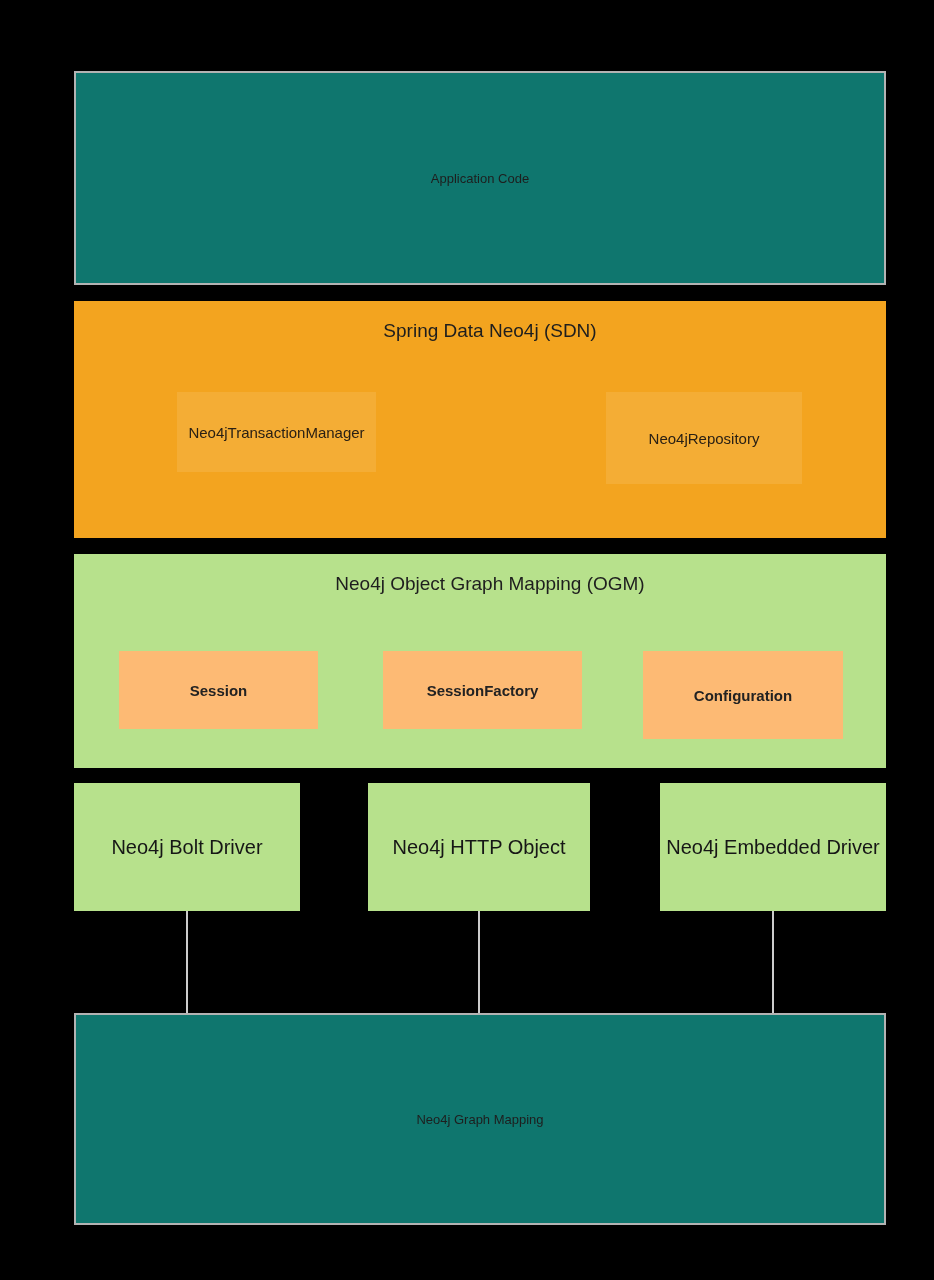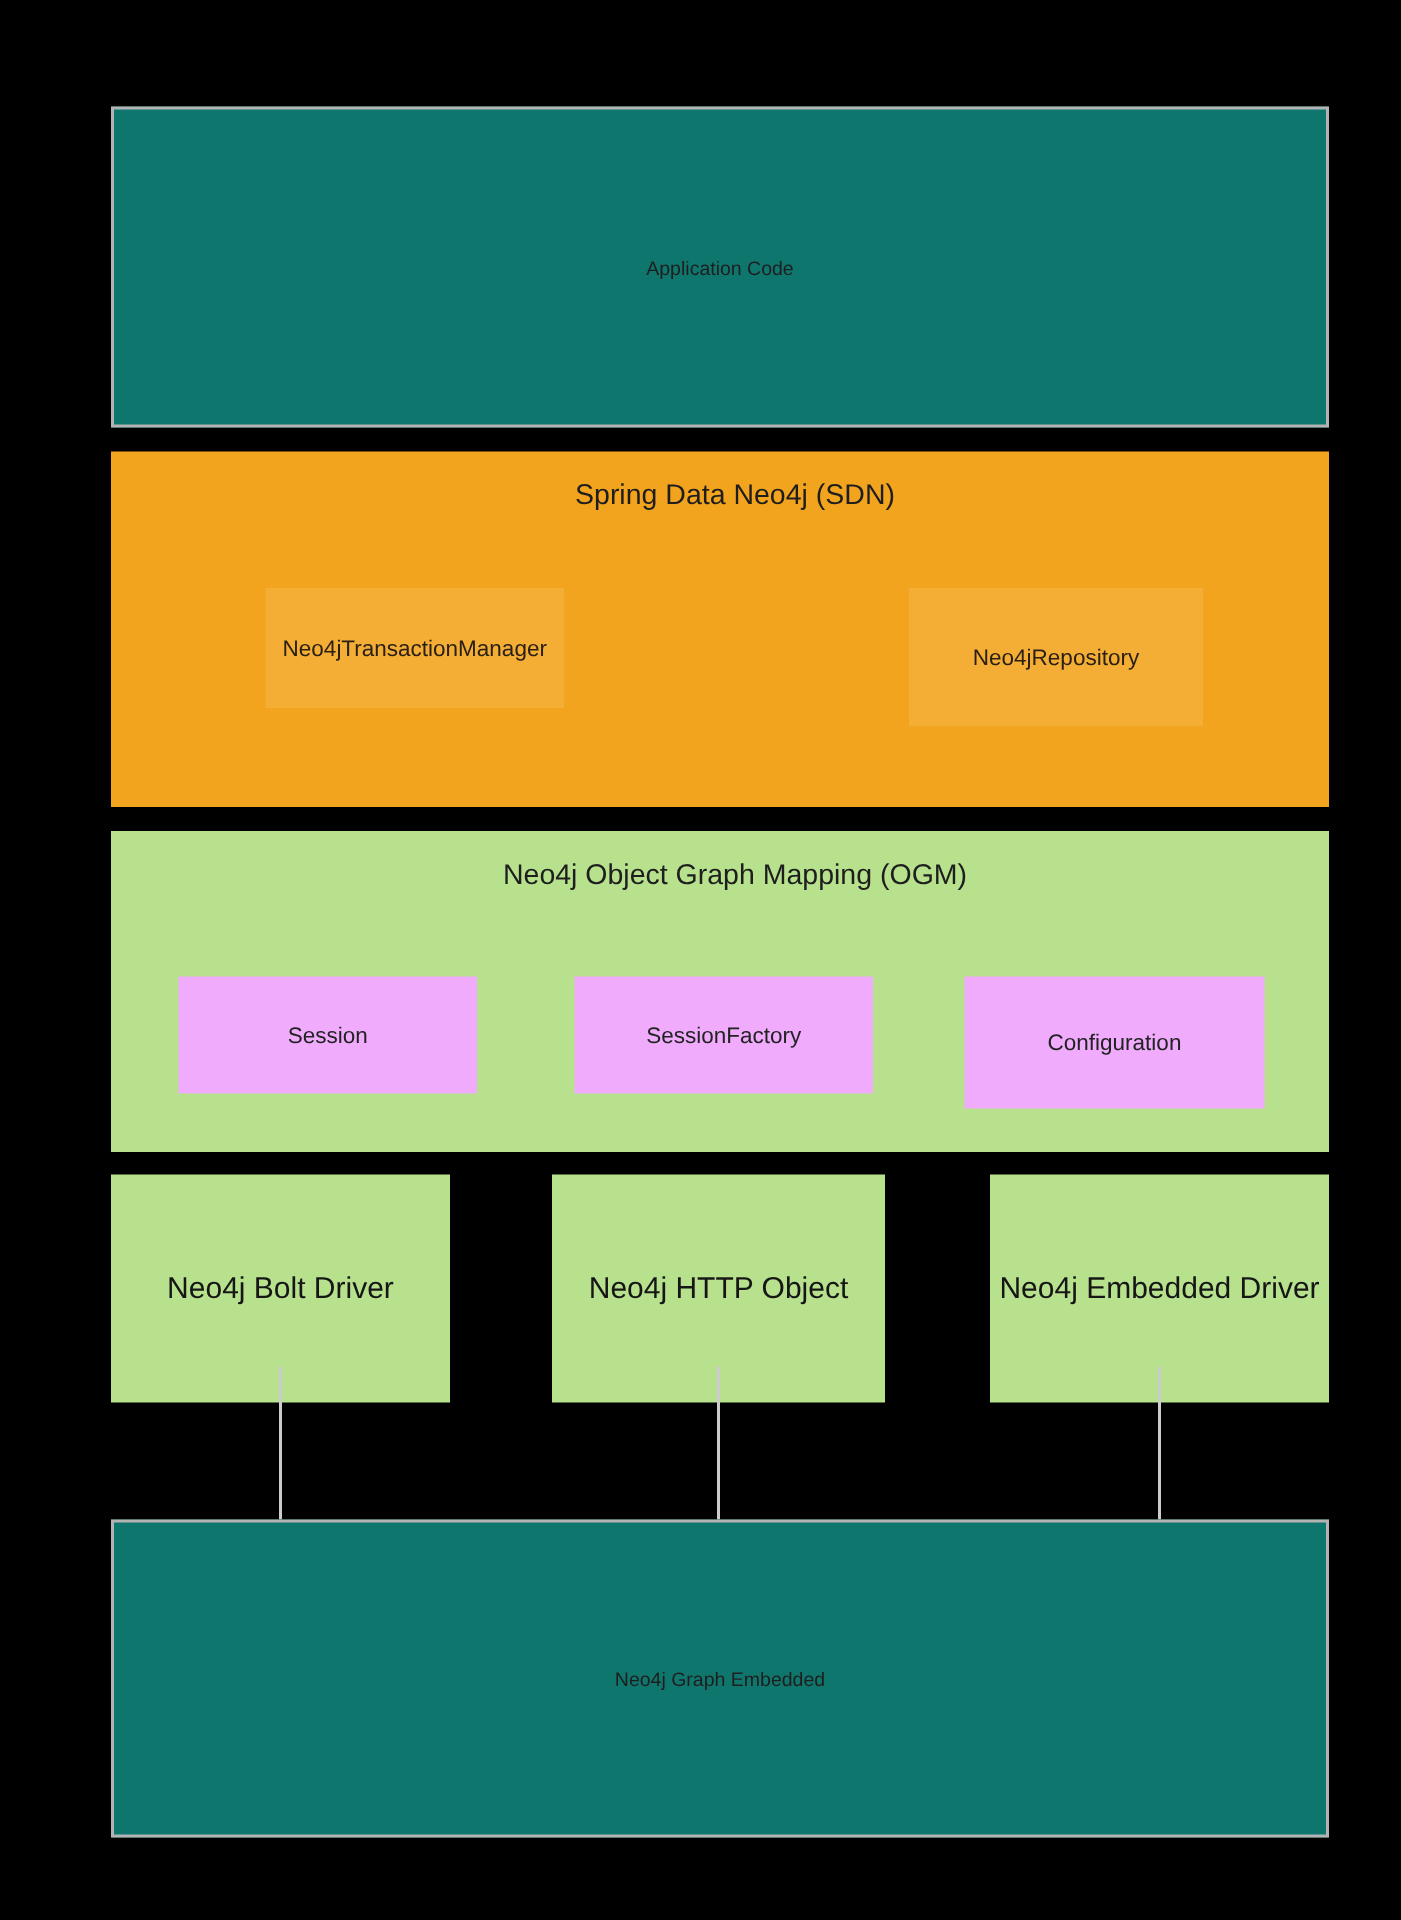--- a/index.html
+++ b/index.html
@@ -63,33 +63,34 @@
     position: absolute;
     left: 74px; top: 554px; width: 812px; height: 214px;
     background: #b7e18c;
     box-sizing: border-box;
   }
   .yellow-box {
     position: absolute;
     display: flex;
     align-items: center;
     justify-content: center;
-    background: #f0abfc;
+    background: #fdba74;
     color: #222222;
     font-size: 15px;
     text-align: left;
+    font-weight: bold;
   }
   .yellow-box.session  { left: 45px;  top: 97px; width: 199px; height: 78px; }
   .yellow-box.factory  { left: 309px; top: 97px; width: 199px; height: 78px; }
   .yellow-box.config   { left: 569px; top: 97px; width: 200px; height: 88px; }
 
   .driver-box {
     position: absolute;
     top: 783px;
-    height: 152px;
+    height: 128px;
     display: flex;
     align-items: center;
     justify-content: center;
     background: #b7e18c;
     color: #161616;
     font-size: 20px;
     text-align: center;
     box-sizing: border-box;
   }
   .driver-box.bolt     { left: 74px;  width: 226px; }
@@ -147,16 +148,16 @@
   </div>
   <div class="driver-box embedded">
     <span>Neo4j Embedded Driver</span>
   </div>
 
   <div class="connector c1"></div>
   <div class="connector c2"></div>
   <div class="connector c3"></div>
 
   <div class="box gray-box db-box">
-    <span>Neo4j Graph Embedded</span>
+    <span>Neo4j Graph Mapping</span>
   </div>
 
 </div>
 
 </body></html>

